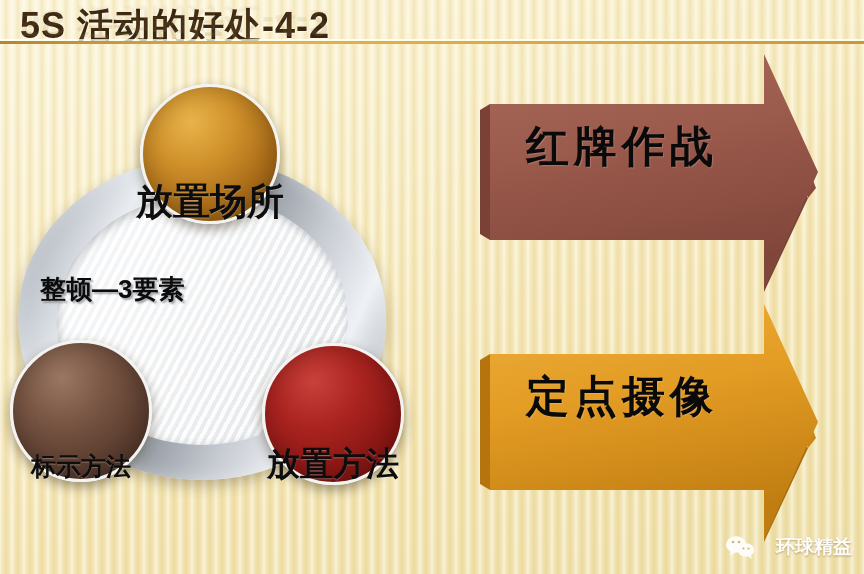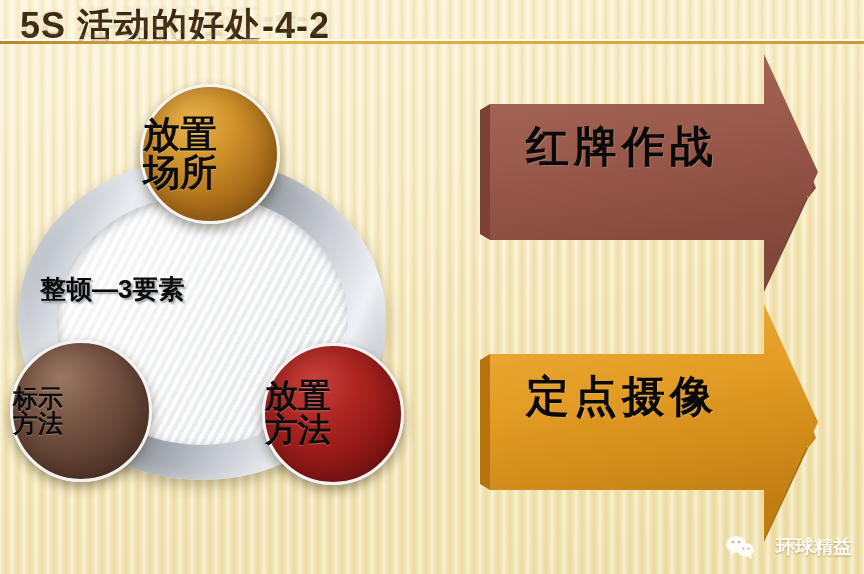--- a/index.html
+++ b/index.html
@@ -53,21 +53,21 @@
   #ring-inner{
     position:absolute;left:56px;top:195px;width:292px;height:250px;border-radius:50%;
     background:
       repeating-linear-gradient(118deg,rgba(255,255,255,.9) 0 4px,rgba(236,238,240,.55) 4px 8px),
       linear-gradient(120deg,#ffffff 0%,#fbfbfc 30%,#eceef0 55%,#dfe2e6 78%,#cfd3d8 100%);
     box-shadow:inset 2px 3px 10px rgba(120,125,132,.45);
   }
   
   .node{
     position:absolute;border-radius:50%;
-    display:flex;flex-direction:column;align-items:flex-start;justify-content:center;
+    display:flex;flex-direction:row;align-items:flex-end;justify-content:center;
     color:#0d0d0d;font-weight:bold;line-height:1.02;
     border:3px solid #f3f3f2;
     box-shadow:0 5px 12px rgba(50,40,20,.45), inset 0 0 22px rgba(0,0,0,.22);
     text-shadow:0 1px 0 rgba(255,255,255,.25);
   }
   .node .ln{display:block;white-space:nowrap;}
   #node-top{
     left:140px;top:84px;width:134px;height:134px;font-size:37px;
     background:radial-gradient(circle at 36% 26%,#e8b34a 0%,#cf902a 34%,#a86b18 66%,#7e4f12 100%);
   }

